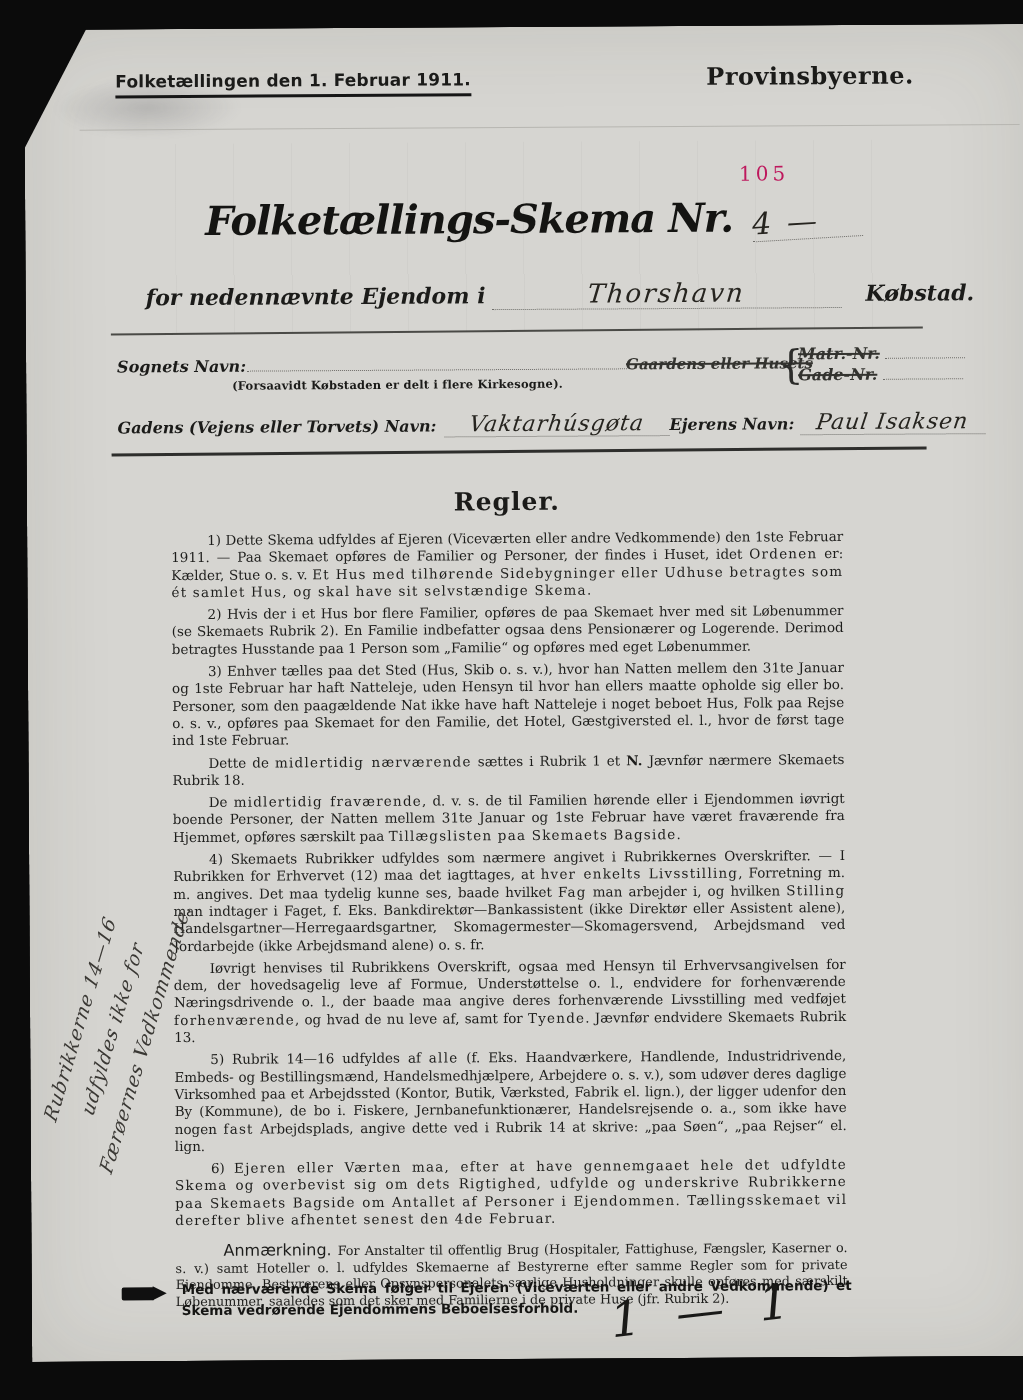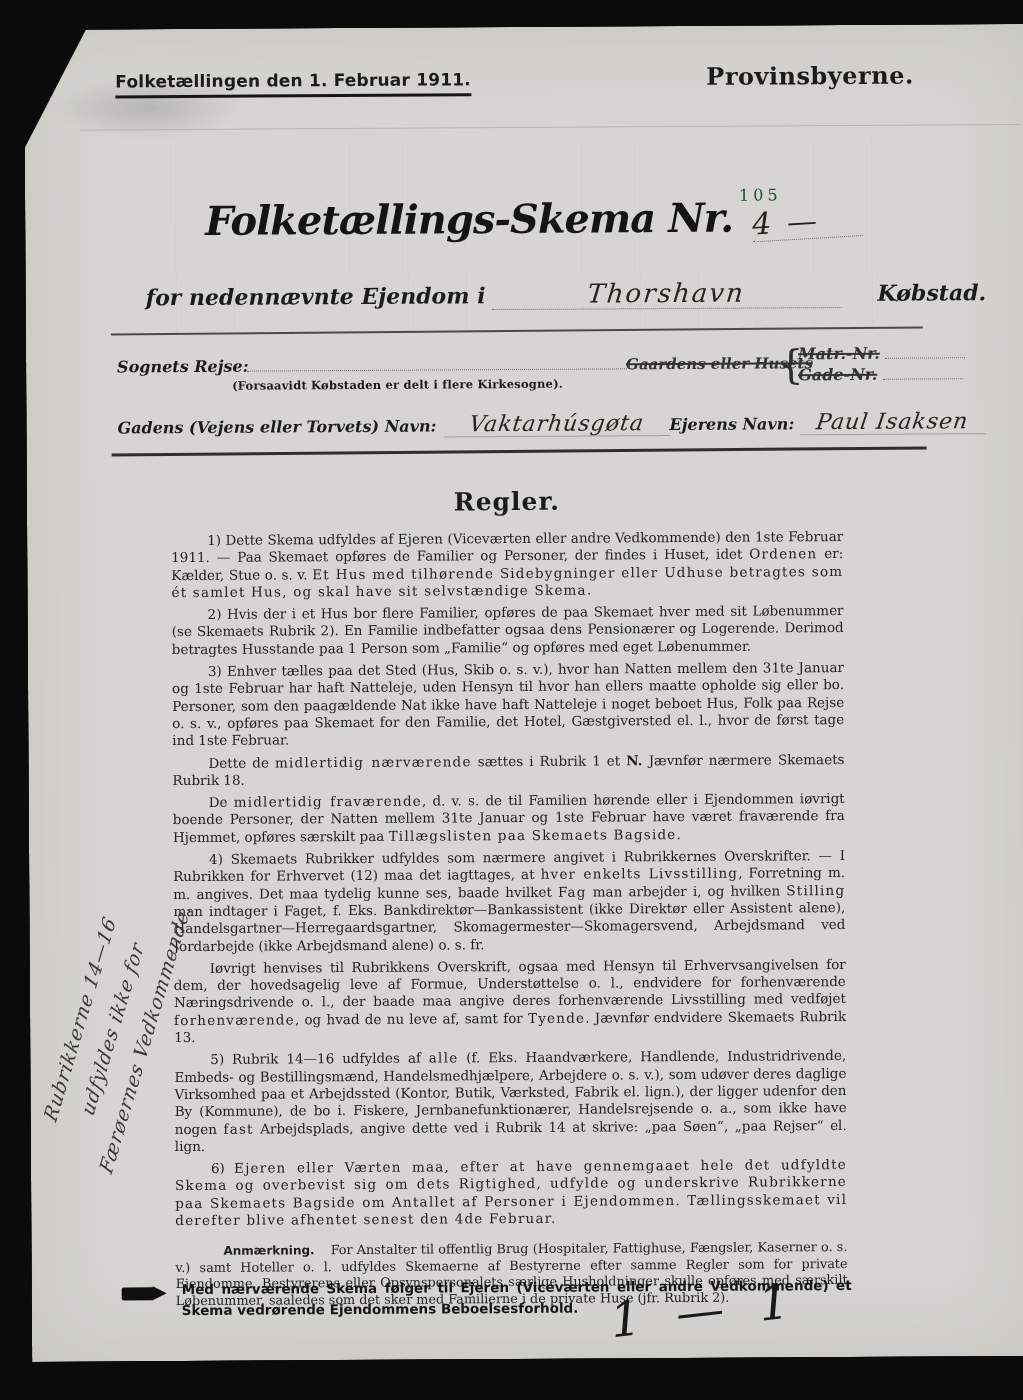--- a/index.html
+++ b/index.html
@@ -31,38 +31,38 @@
   .hdr-left {
     position:absolute; left:91px; top:42px;
     font-family:"DejaVu Sans", sans-serif; font-weight:bold; font-size:17px;
     border-bottom:3px solid #161616; padding-bottom:4px; letter-spacing:.2px;
   }
   .hdr-right {
     position:absolute; left:682px; top:36px;
     font-weight:bold; font-size:24px; letter-spacing:.5px;
   }
   .faint-rule { position:absolute; left:55px; top:100px; width:940px; height:1px; background:#b7b6b1; }
-  .stamp { position:absolute; left:714px; top:160px; font-size:16px; letter-spacing:4px; color:#14532d; }
+  .stamp { position:absolute; left:714px; top:136px; font-size:20px; letter-spacing:4px; color:#be185d; }
   .title-row { position:absolute; left:180px; top:168px; white-space:nowrap; }
   .title-main {
     display:inline-block; font-weight:bold; font-style:italic; font-size:40px;
     letter-spacing:-1px; color:#141412;
   }
   .title-nr {
     display:inline-block; margin-left:14px; vertical-align:baseline;
     font-style:italic; font-size:30px; letter-spacing:3px;
     border-bottom:1px dotted #6e6d69; min-width:110px; transform:rotate(-3deg);
   }
   .prop-row { position:absolute; left:120px; top:252px; width:790px; white-space:nowrap; }
   .prop-prefix, .prop-suffix { font-weight:bold; font-style:italic; font-size:22px; }
   .prop-fill {
     display:inline-block; width:350px; margin:0 6px; vertical-align:baseline;
     border-bottom:1px dotted #6e6d69; text-align:center;
   }
-  .prop-suffix { margin-left:30px;text-align:center; }
+  .prop-suffix { margin-left:18px;text-align:center; }
   .hand { font-style:italic; color:#26241f; }
   .hand-lg { font-size:26px; letter-spacing:2px; transform:skewX(-6deg); display:inline-block; }
   .rule-line { position:absolute; height:2px; background:#4a4a46; }
   .rule-1 { left:85px; top:303px; width:812px; transform:rotate(-.15deg); }
   .rule-2 { left:85px; top:423px; width:815px; height:3px; background:#2e2e2c; transform:rotate(-.15deg); }
   .field-label { font-weight:bold; font-style:italic; font-size:16px; }
   .parish-row { position:absolute; left:91px; top:328px; width:810px; }
   .parish-line { position:absolute; left:130px; top:14px; width:380px; border-bottom:1px dotted #6e6d69; }
   .parish-note { position:absolute; left:115px; top:22px; font-weight:bold; font-size:11.5px; letter-spacing:.2px; }
   .struck { text-decoration:line-through; text-decoration-thickness:2px; color:#33332f; }
@@ -79,21 +79,21 @@
   .hand-md { font-size:22px; letter-spacing:1px; transform:skewX(-8deg); display:inline-block; }
   .rules-wrap { position:absolute; left:144px; top:460px; width:672px; }
   .rules-heading { text-align:center; font-weight:bold; font-size:25px; letter-spacing:1px; margin-bottom:14px; }
   .rule-para {
     font-size:13.5px; line-height:17.3px; text-align:justify; text-indent:36px;
     margin-bottom:5px; color:#1d1d1b;
   }
   .sp { letter-spacing:.09em; }
   .b { font-weight:bold; }
   .remark { font-size:12.8px; line-height:16.4px; text-align:justify; text-indent:48px; margin-top:14px; color:#1d1d1b; }
-  .remark-label { font-family:"DejaVu Sans", sans-serif; font-weight:bold; font-size:12px; margin-right:16px; }
+  .remark-label { font-family:"DejaVu Sans", sans-serif; font-weight:normal; font-size:16px; margin-right:6px; }
   .footer-row { position:absolute; left:90px; top:1250px; width:730px; }
   .manicule { position:absolute; left:0; top:8px; width:32px; height:13px; background:#101010; border-radius:2px 0 0 2px; }
   .manicule::after {
     content:""; position:absolute; right:-13px; top:-1px;
     border-left:14px solid #101010; border-top:7.5px solid transparent; border-bottom:7.5px solid transparent;
   }
   .footer-text {
     margin-left:60px; font-family:"DejaVu Sans", sans-serif; font-weight:bold;
     font-size:13.5px; line-height:21px; text-align:justify; color:#151513;
   }
@@ -129,21 +129,21 @@
     <span class="title-nr hand">4 —</span>
   </div>
 
   <div class="prop-row">
     <span class="prop-prefix">for nedennævnte Ejendom i</span><span class="prop-fill"><span class="hand hand-lg">Thorshavn</span></span><span class="prop-suffix">Købstad.</span>
   </div>
 
   <div class="rule-line rule-1"></div>
 
   <div class="parish-row">
-    <span class="field-label">Sognets Rejse:</span>
+    <span class="field-label">Sognets Navn:</span>
     <span class="parish-line"></span>
     <span class="parish-note">(Forsaavidt Købstaden er delt i flere Kirkesogne).</span>
   </div>
 
   <div class="propno-group">
     <span class="propno-label struck">Gaardens eller Husets</span>
     <span class="propno-brace">{</span>
     <span class="propno-rows">
       <span class="propno-row"><span class="struck">Matr.-Nr.</span> <span class="propno-fill"></span></span><br>
       <span class="propno-row"><span class="struck">Gade-Nr.</span> <span class="propno-fill"></span></span>

